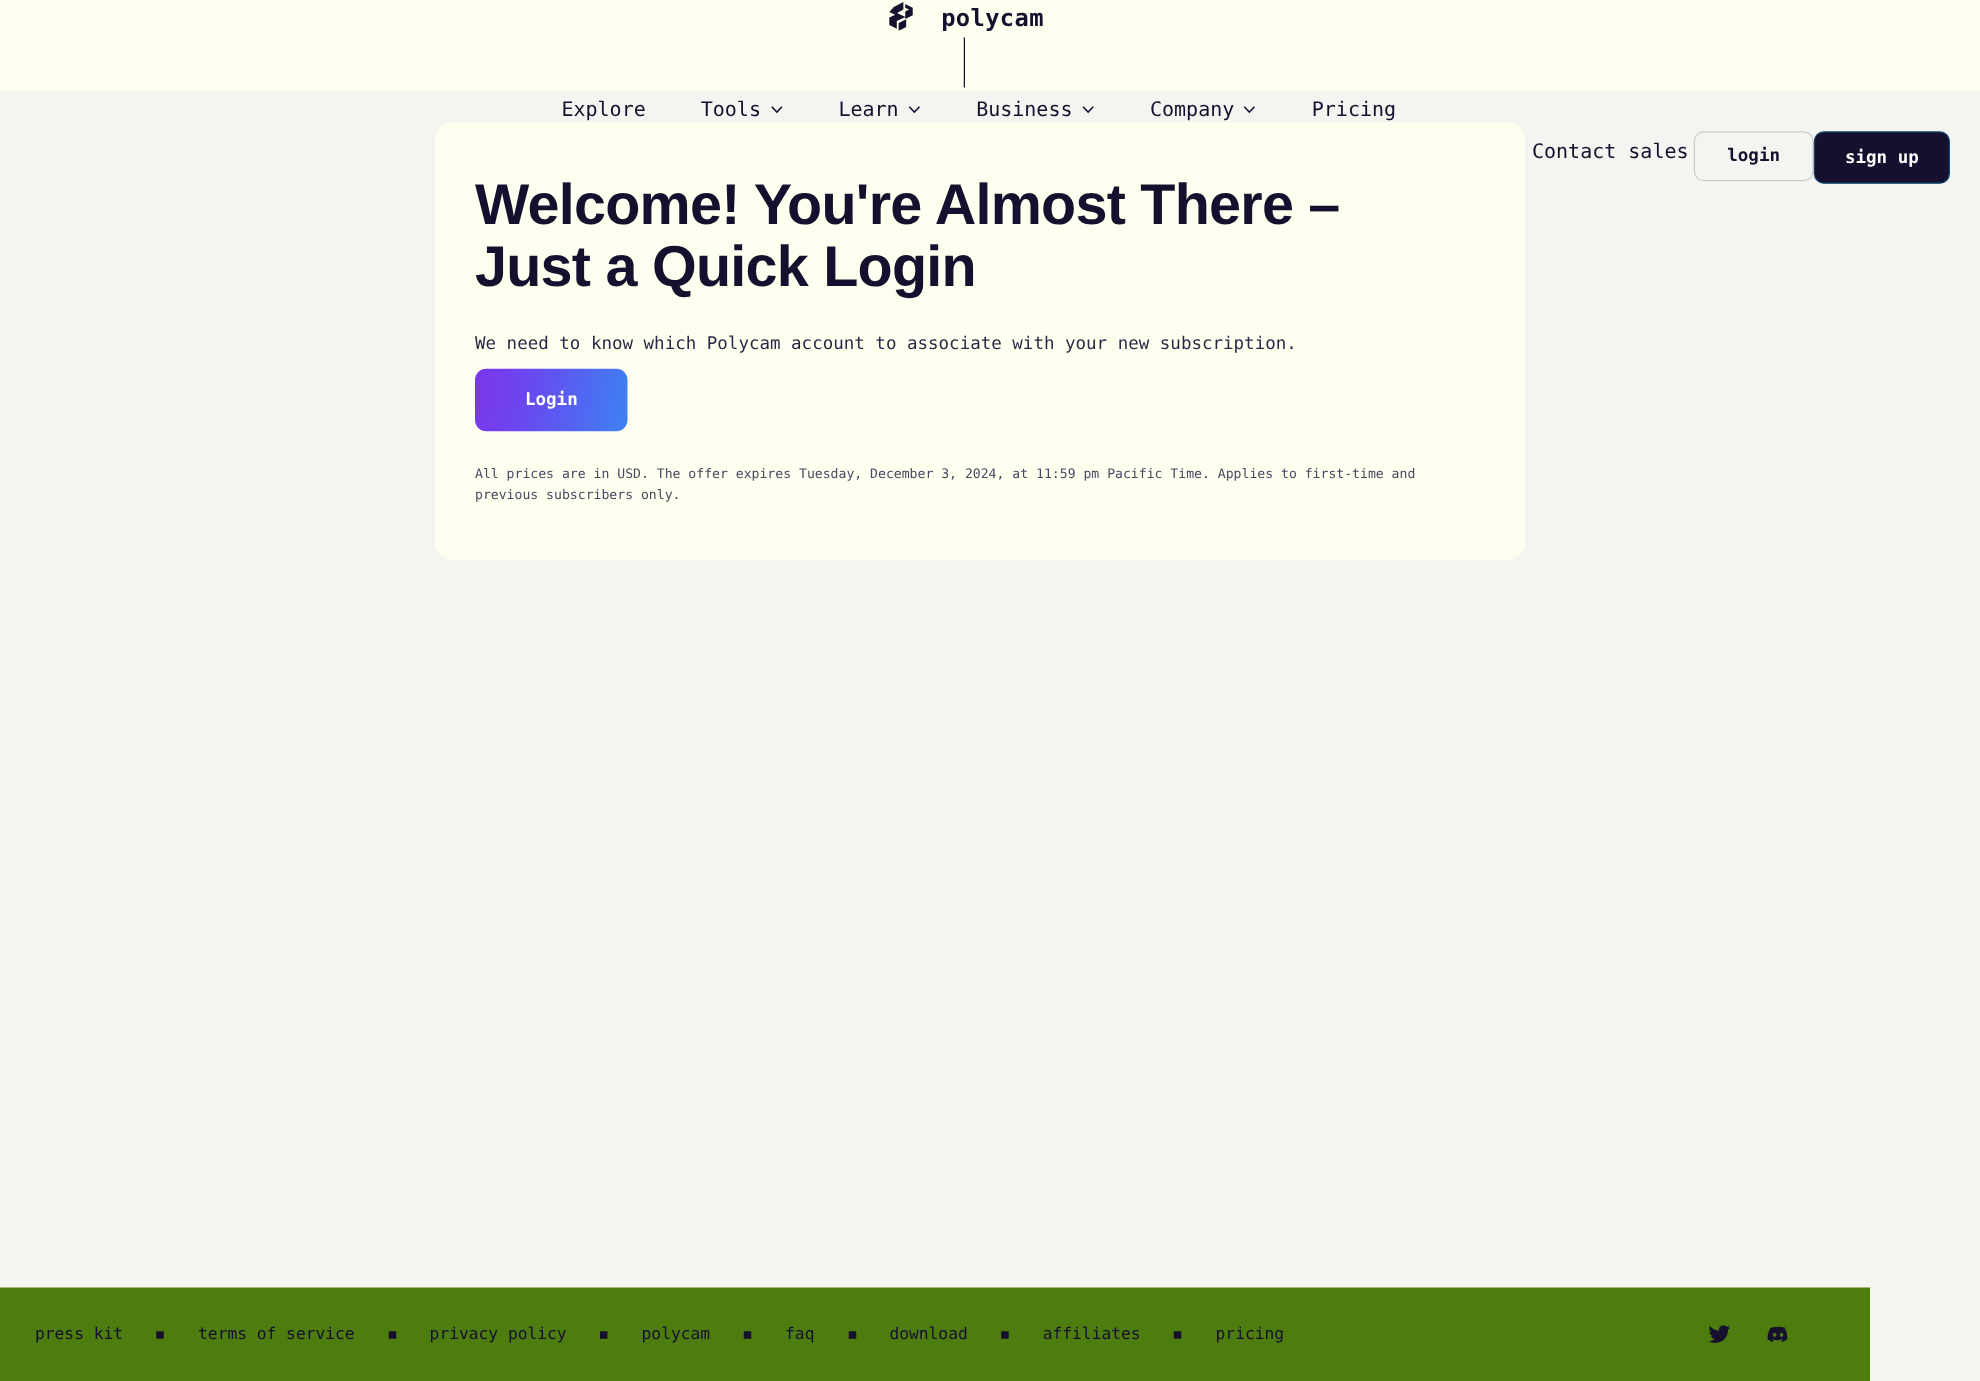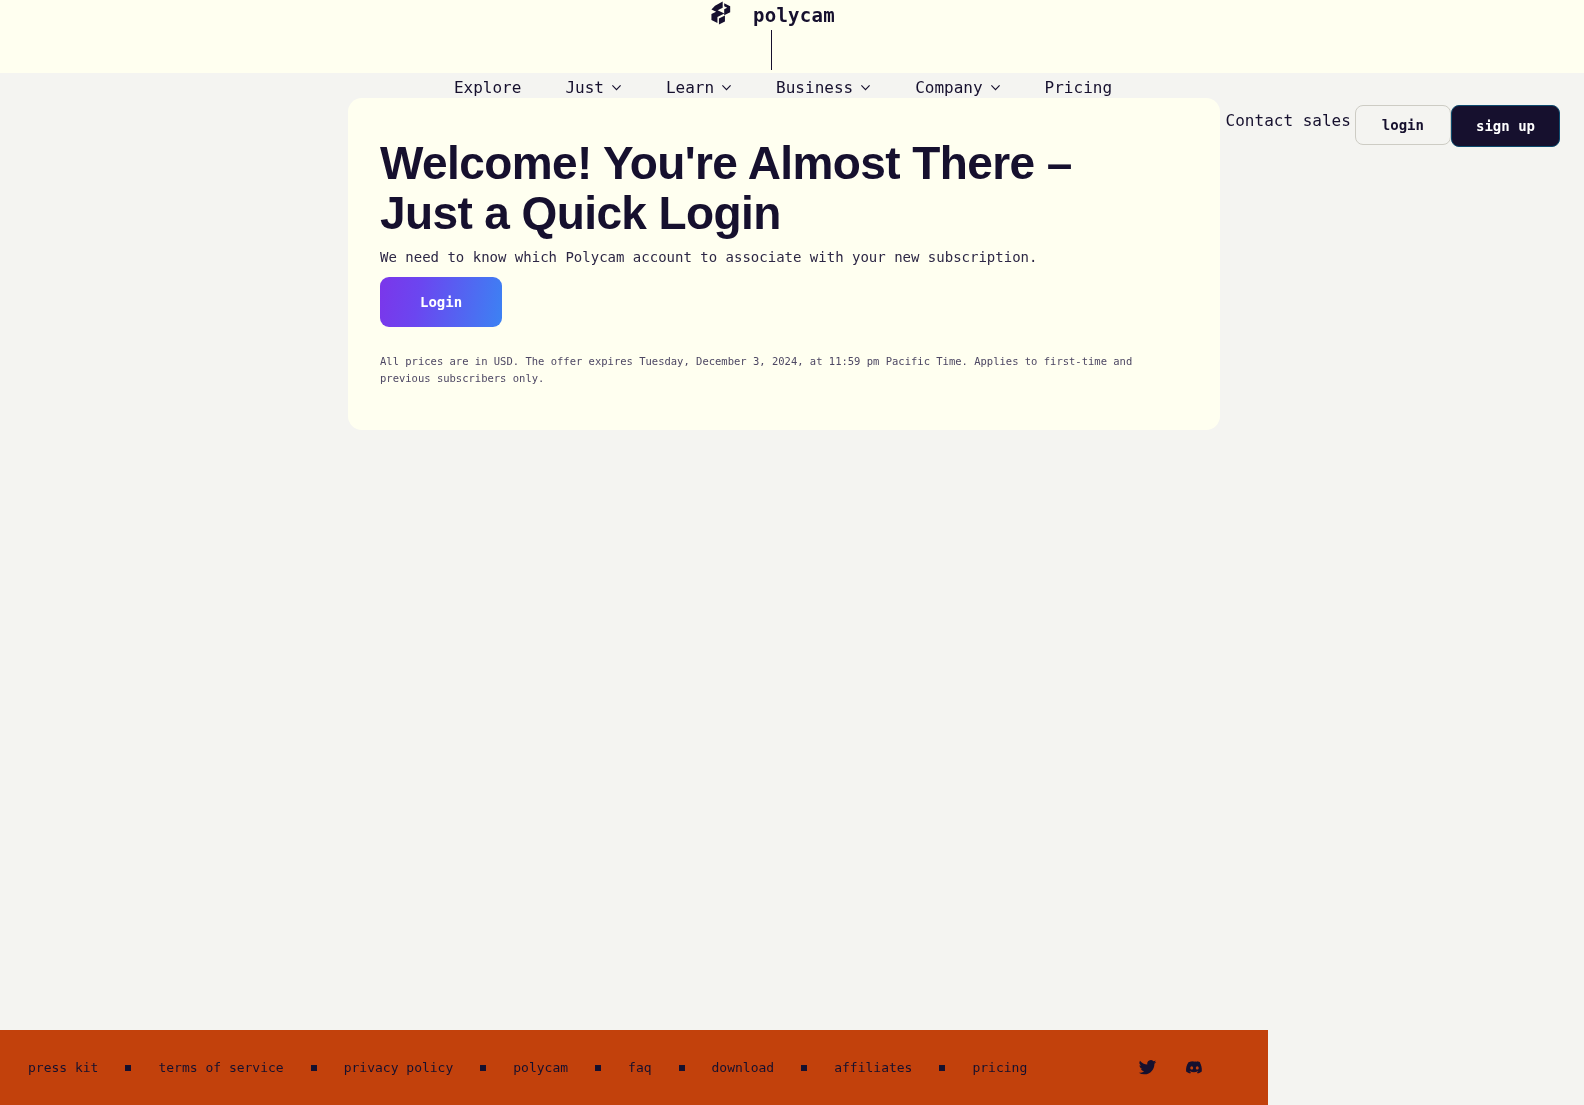--- a/index.html
+++ b/index.html
@@ -144,21 +144,21 @@
   }
 
   .card-title {
     font-family: "Liberation Sans", "DejaVu Sans", sans-serif;
     font-size: 46px;
     line-height: 1.09;
     font-weight: 700;
     letter-spacing: -0.6px;
     color: #16102e;
     max-width: 760px;
-    margin-bottom: 9px;
+    margin-bottom: 27px;
   }
 
   .card-sub {
     font-size: 14px;
     line-height: 1.5;
     color: #2d2745;
     margin-bottom: 9px;
   }
 
   .card-prompt {
@@ -187,23 +187,23 @@
     line-height: 1.55;
     color: #4d4763;
     max-width: 790px;
   }
 
   
   .footer {
     position: absolute;
     left: 0;
     bottom: 0;
-    width: 1268px;
+    width: 1496px;
     height: 75px;
-    background: #c2410c;
+    background: #4d7c0f;
     display: flex;
     align-items: center;
     padding: 0 26px;
   }
 
   .footer-links {
     display: flex;
     align-items: center;
   }
 
@@ -254,21 +254,21 @@
 
   <div class="brand-divider"></div>
 
   <nav class="nav">
 
     <div class="nav-item">
       <span>Explore</span>
     </div>
 
     <div class="nav-item">
-      <span>Just</span>
+      <span>Tools</span>
       <svg class="chev" viewBox="0 0 12 12">
         <path d="M2 4.2 L6 8.4 L10 4.2" fill="none" stroke="#16102e" stroke-width="1.3" stroke-linecap="square"></path>
       </svg>
     </div>
 
     <div class="nav-item">
       <span>Learn</span>
       <svg class="chev" viewBox="0 0 12 12">
         <path d="M2 4.2 L6 8.4 L10 4.2" fill="none" stroke="#16102e" stroke-width="1.3" stroke-linecap="square"></path>
       </svg>

